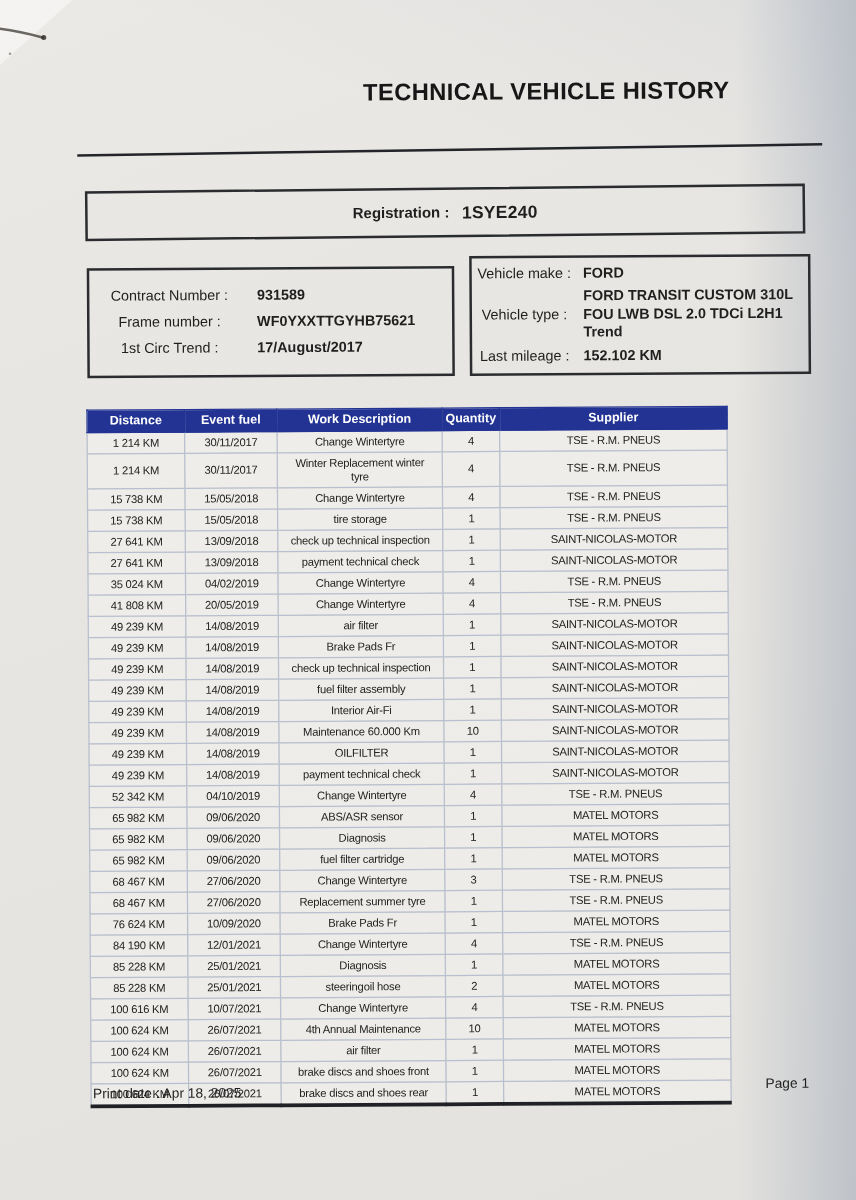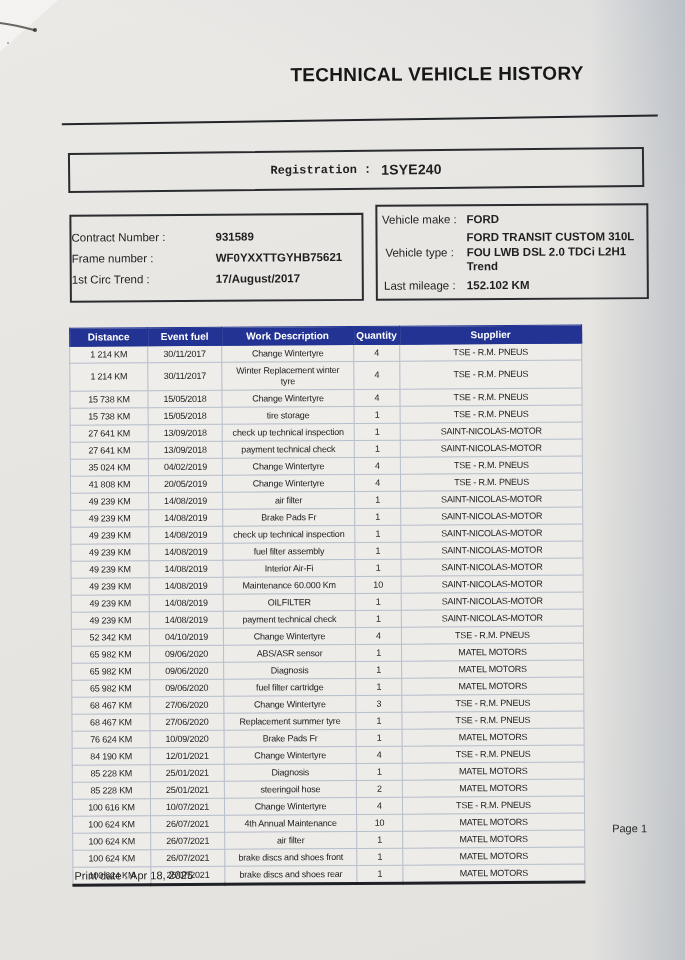--- a/index.html
+++ b/index.html
@@ -19,31 +19,31 @@
   }
   .rule{
     position:absolute;top:119px;left:64px;width:596px;height:2px;background:#24252a;
     transform:rotate(-0.5deg);
   }
   .regbox{
     position:absolute;top:150px;left:70px;width:572px;height:36px;
     border:2px solid #2b2c30;display:flex;align-items:center;justify-content:center;gap:10px;
     transform:rotate(-0.25deg);
   }
-  .regbox .lbl{font-size:12px;font-weight:bold;font-family:Liberation Mono, monospace;}
+  .regbox .lbl{font-size:12px;font-weight:bold;}
   .regbox .val{font-size:14px;font-weight:bold;letter-spacing:0.2px;}
 
   .infobox{
     position:absolute;border:2px solid #2b2c30;background:transparent;
     font-size:11.5px;
   }
   .contract{top:213px;left:71px;width:290px;height:84px;display:flex;flex-direction:column;justify-content:center;gap:9px;}
   .contract .frow{display:flex;align-items:baseline;}
-  .contract .flabel{width:128px;text-align:left;flex:none;}
-  .contract .fvalue{font-weight:bold;margin-left:16px;}
+  .contract .flabel{width:128px;text-align:center;flex:none;}
+  .contract .fvalue{font-weight:bold;margin-left:6px;}
 
   .vehicle{top:205px;left:377px;width:269px;height:92px;display:flex;flex-direction:column;justify-content:center;gap:4px;padding:0;}
   .vehicle .frow{display:flex;align-items:center;}
   .vehicle .flabel{width:84px;text-align:center;flex:none;}
   .vehicle .fvalue{font-weight:bold;margin-left:5px;line-height:1.25;}
   .vehicle .fvalue.wrap{width:168px;}
 
   table.hist{
     position:absolute;top:326px;left:70px;width:512px;
     border-collapse:collapse;table-layout:fixed;
@@ -53,21 +53,21 @@
   table.hist th{
     background:#223393;color:#ffffff;font-size:10px;font-weight:bold;
     padding:3px 1px;border:1px solid #223393;
   }
   table.hist td{
     font-size:9px;letter-spacing:-0.2px;color:#232323;text-align:center;
     border:1px solid #b8bfce;padding:2.5px 1px;line-height:11px;
     background:rgba(248,247,244,0.45);white-space:pre-line;overflow:hidden;
   }
   .footer-print{position:absolute;top:868px;left:72px;font-size:11px;}
-  .footer-page{position:absolute;top:824px;left:610px;font-size:11px;}
+  .footer-page{position:absolute;top:863px;left:610px;font-size:11px;}
   .artifact{position:absolute;top:0;left:0;}
 </style>
 </head>
 <body>
 
 <div class="sheet">
 
   <div class="title">TECHNICAL VEHICLE HISTORY</div>
   <div class="rule"></div>
 

